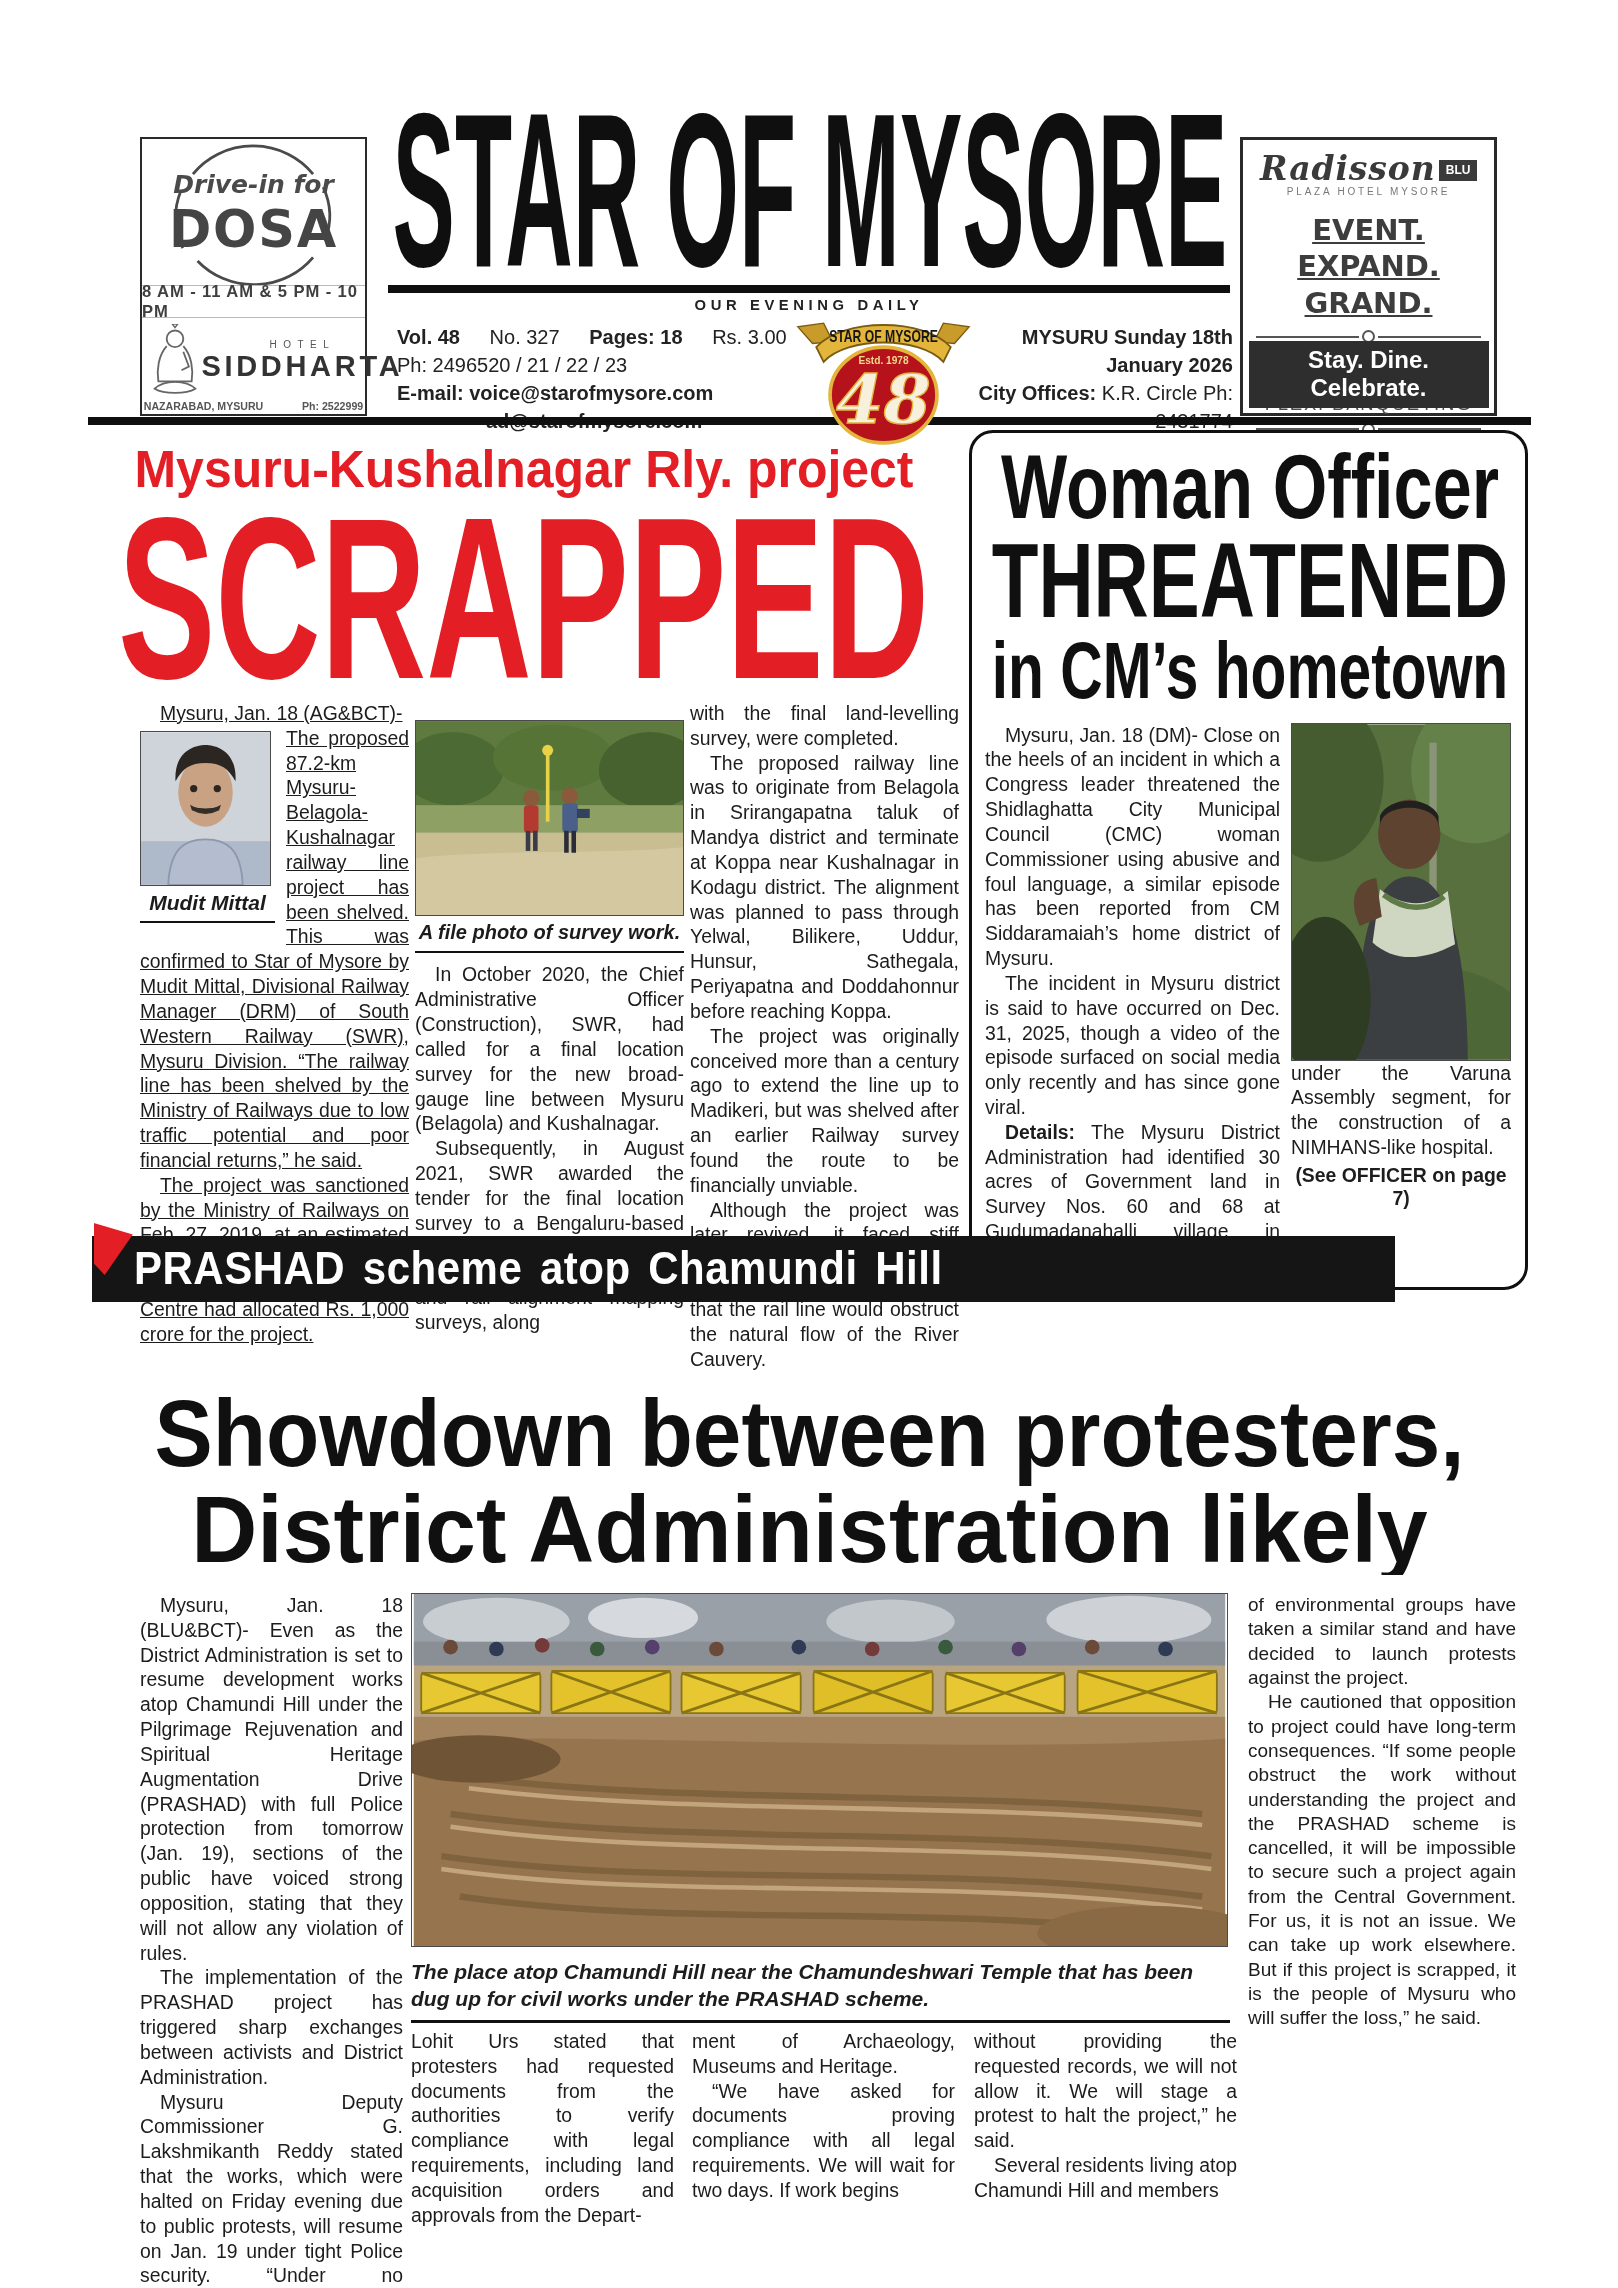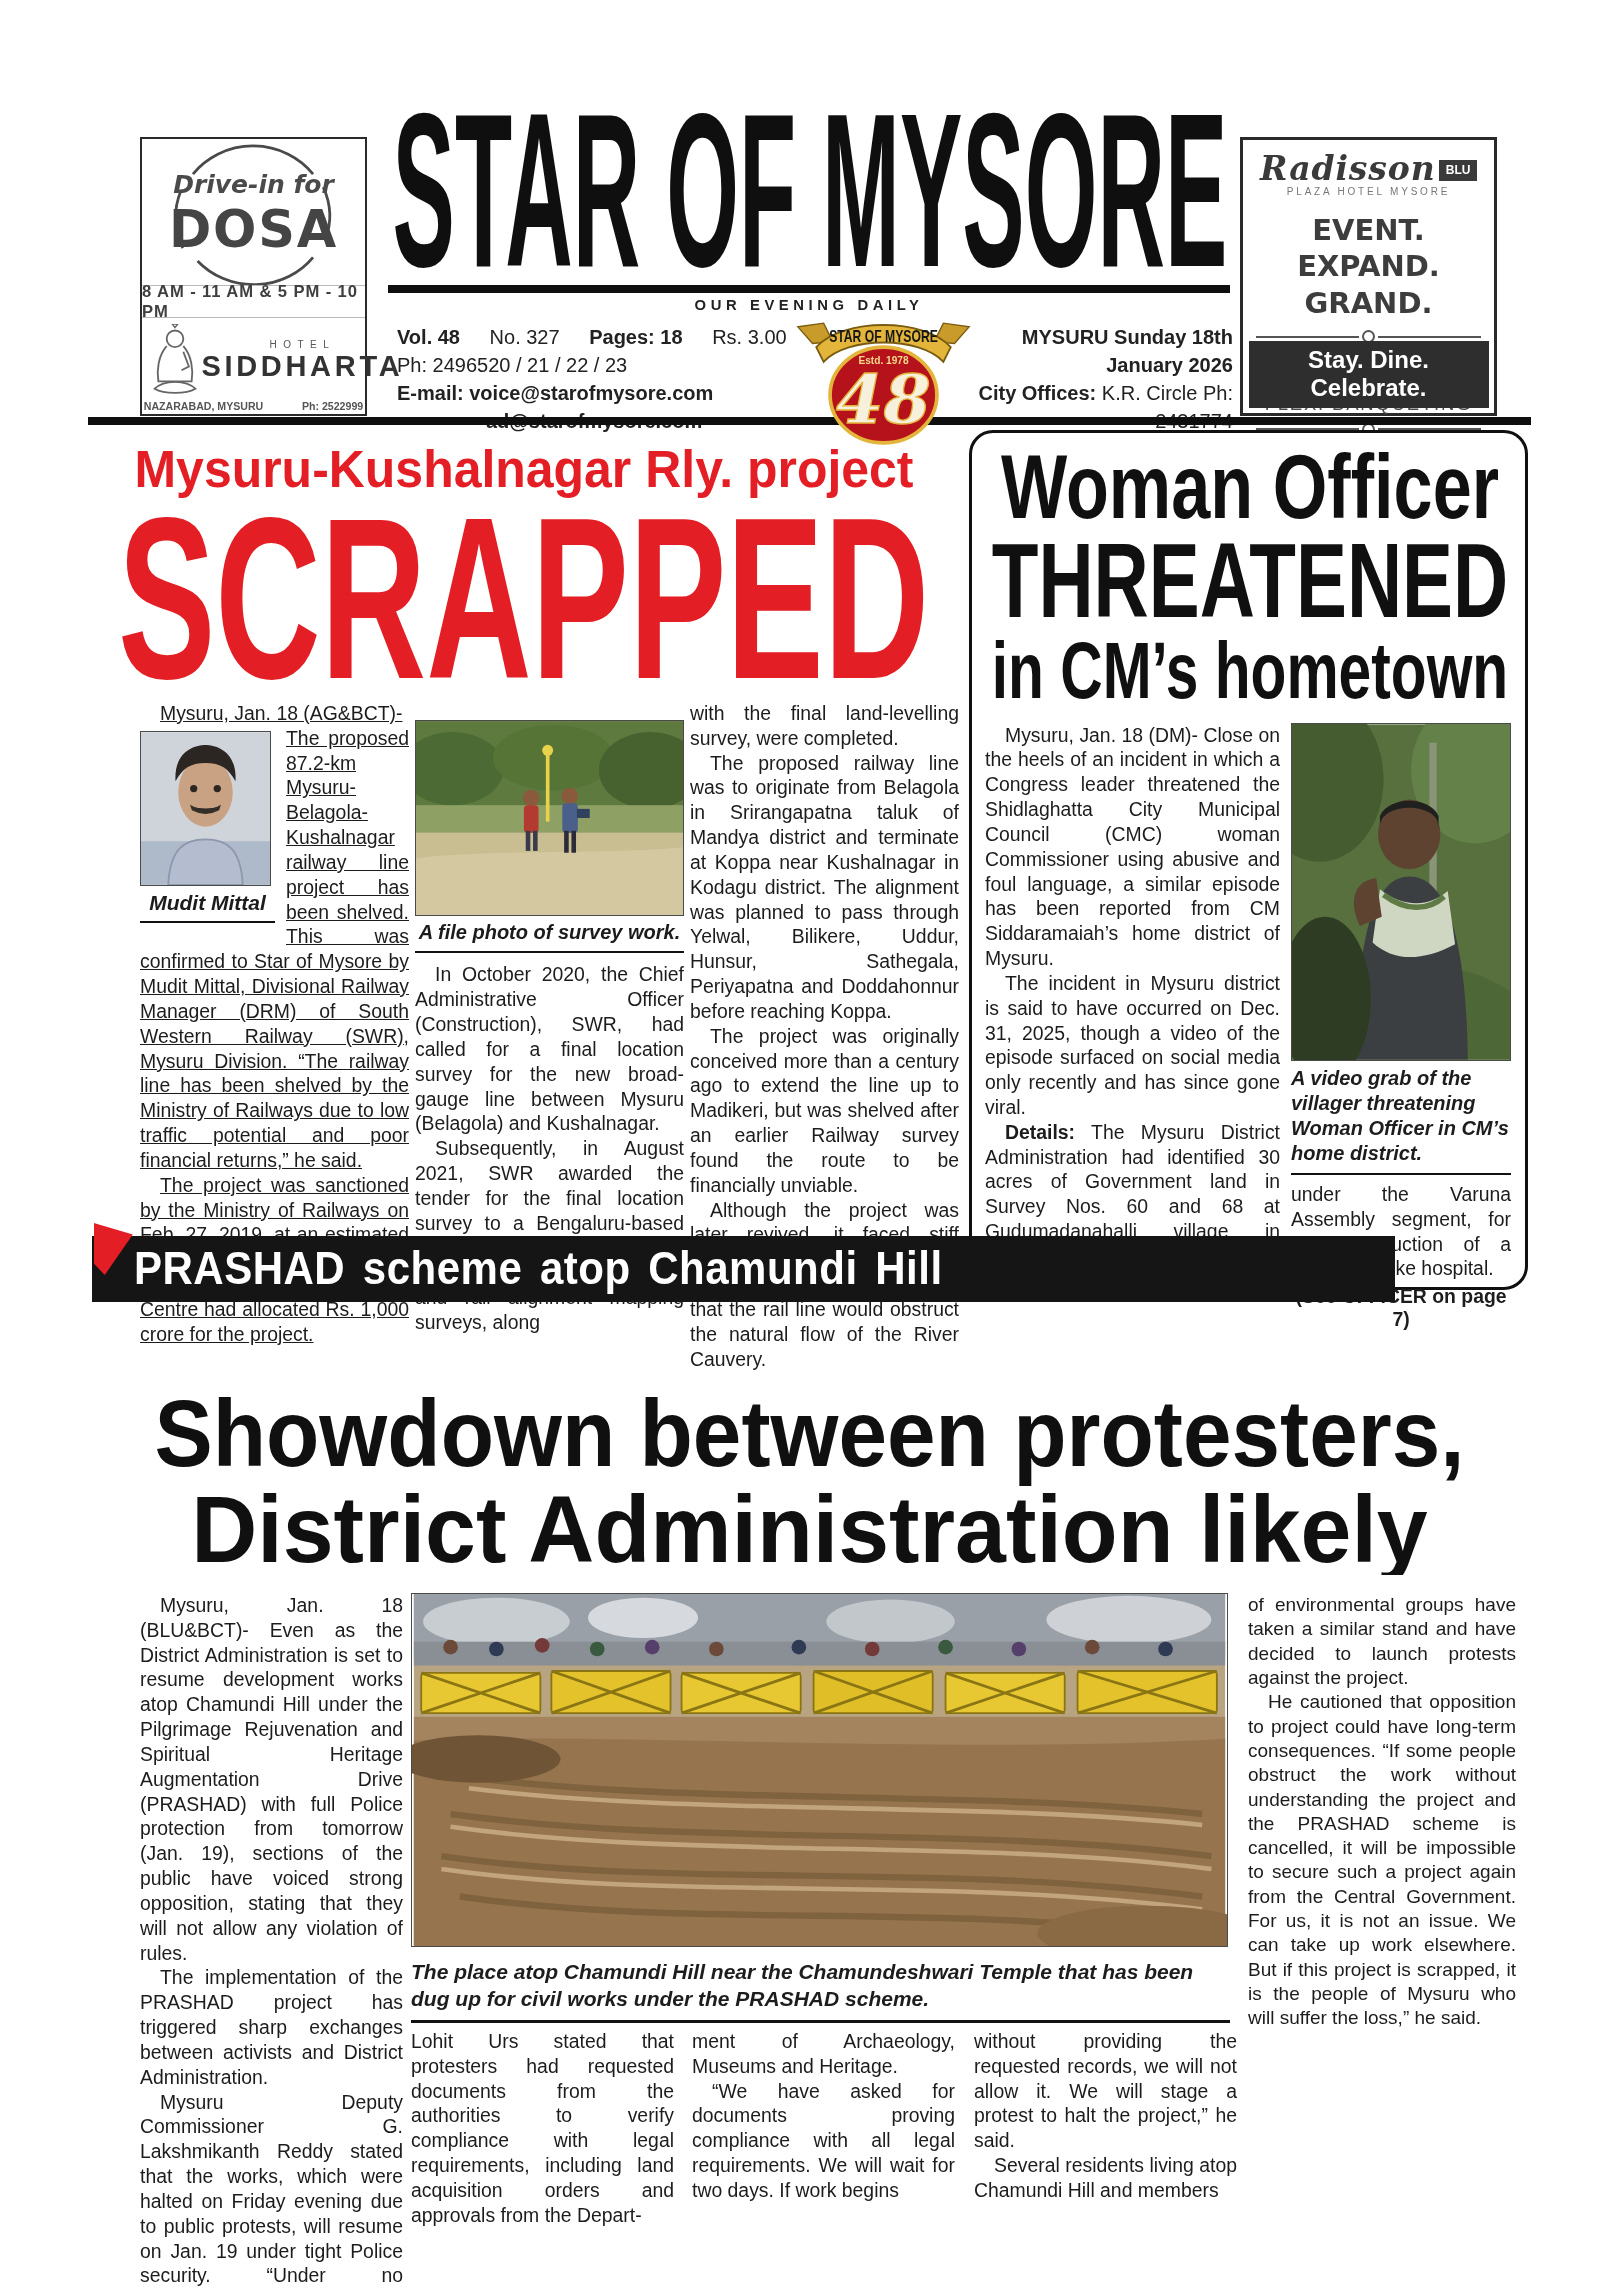--- a/index.html
+++ b/index.html
@@ -31,21 +31,21 @@
   .info { font-size:20px; line-height:28px; color:#222; }
   .info .gap { display:inline-block; width:24px; }
   .info-right { text-align:right; }
 
   .rad-box { border:3.7px solid #2a2a2a; background:#fff; }
   .rad-inner { position:relative; height:100%; padding-top:9.2px; }
   .rad-logo { text-align:center; }
   .rad-script { font-family:"DejaVu Serif", serif; font-style:italic; font-weight:bold; font-size:33px; color:#3a3a3a; letter-spacing:0.9px; }
   .rad-blu { display:inline-block; background:#3a3a3a; color:#fff; font-size:12px; font-weight:bold; padding:3.7px 6.5px; vertical-align:super; margin-left:3.7px; }
   .rad-sub { font-size:10px; letter-spacing:2.8px; color:#777; margin-top:-1.8px; text-align:center; }
-  .rad-big { text-align:center; font-size:29px; font-weight:bold; color:#3d3d3d; line-height:1.25; margin-top:14.8px; font-family:"DejaVu Sans", sans-serif; }
+  .rad-big { text-align:center; font-size:29px; font-weight:bold; color:#3d3d3d; line-height:1.25; margin-top:14.8px; font-family:"DejaVu Sans", sans-serif;text-decoration:underline; }
   .rad-div { display:flex; align-items:center; margin:9.2px 13px; }
   .rad-div .ln { flex:1; border-top:2.8px double #555; }
   .rad-div .c { width:13px; height:13px; border:2.3px solid #555; border-radius:50%; margin:0 2.8px; background:#fff; }
   .rad-mehfil { text-align:center; font-size:39px; font-weight:bold; color:#3d3d3d; letter-spacing:0.9px; font-family:"DejaVu Sans", sans-serif; line-height:1; }
   .rad-flexi { text-align:center; font-size:18.5px; letter-spacing:1.8px; color:#4a4a4a; margin-top:1.8px; }
   .rad-footer { position:absolute; left:5.5px; right:5.5px; bottom:5.5px; background:#2e2e2e; color:#fff; text-align:center; font-size:24px; font-weight:bold; padding:5.5px 0; }
 
   
   .float-photo { float:left; width:135px; margin:5.5px 11px 3.7px 0; }
   .pcap { font-weight:bold; font-style:italic; font-size:21px; text-align:center; border-bottom:2.8px solid #111; padding:3.7px 0 4.6px 0; }
@@ -254,21 +254,20 @@
           <g>
             <ellipse cx="128" cy="120" rx="34" ry="38" fill="#5d4330"></ellipse>
             <path d="M96 112 C96 84 160 84 160 112 L160 100 C150 78 106 78 96 100 Z" fill="#20201e"></path>
             <path d="M70 366 C70 230 90 166 128 166 C168 166 190 230 192 366 Z" fill="#3c3f42"></path>
             <path d="M96 180 C120 200 150 200 170 182 L178 240 C140 260 110 258 88 238 Z" fill="#cfd6c2"></path>
             <path d="M100 186 C124 204 148 204 166 188" fill="none" stroke="#5e7a45" stroke-width="6"></path>
             <path d="M74 220 C60 190 70 170 92 168 L98 210 Z" fill="#5d4330"></path>
           </g>
           <ellipse cx="36" cy="300" rx="50" ry="90" fill="#2f3c24"></ellipse>
         </svg>
-        <div class="s2cap">A video grab of the villager threatening Woman Officer in CM’s home district.</div>
         <div class="bt noind">under the Varuna Assembly segment, for the construction of a NIMHANS-like hospital.</div>
         <div class="jump">(See OFFICER on page 7)</div>
       </div>
     </div>
   </div>
 
   <div class="abs banner" style="left:92px; top:1236px; width:1303px; height:66px;">
     <div class="wedge"></div>
     <div class="banner-text">PRASHAD scheme atop Chamundi Hill</div>
   </div>

